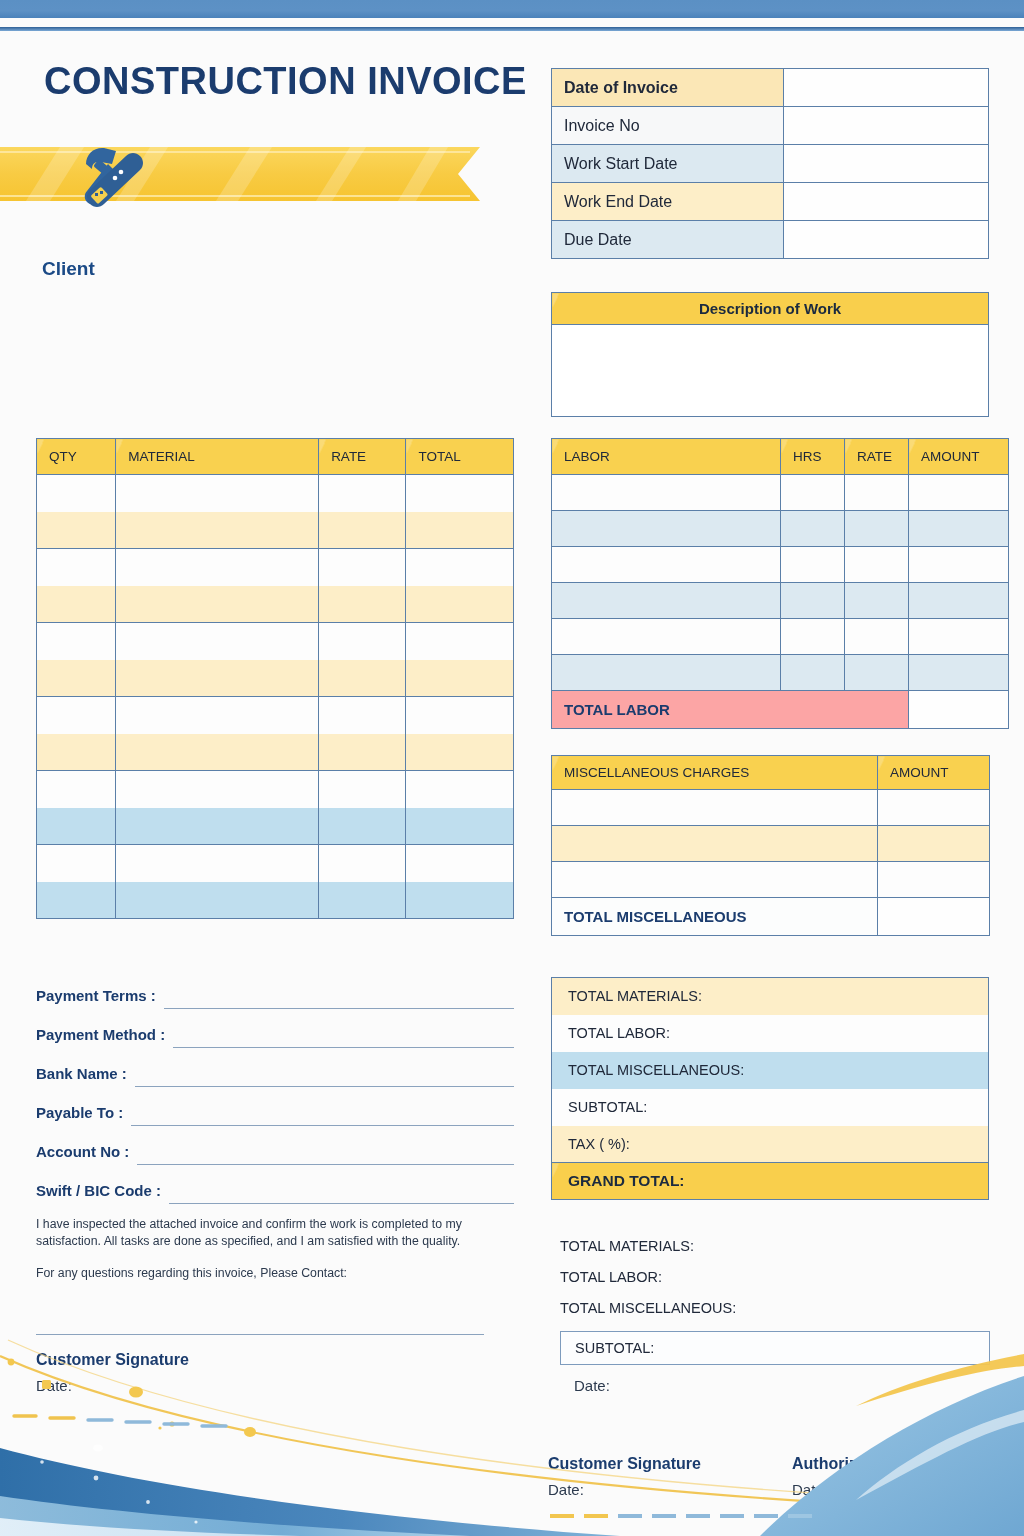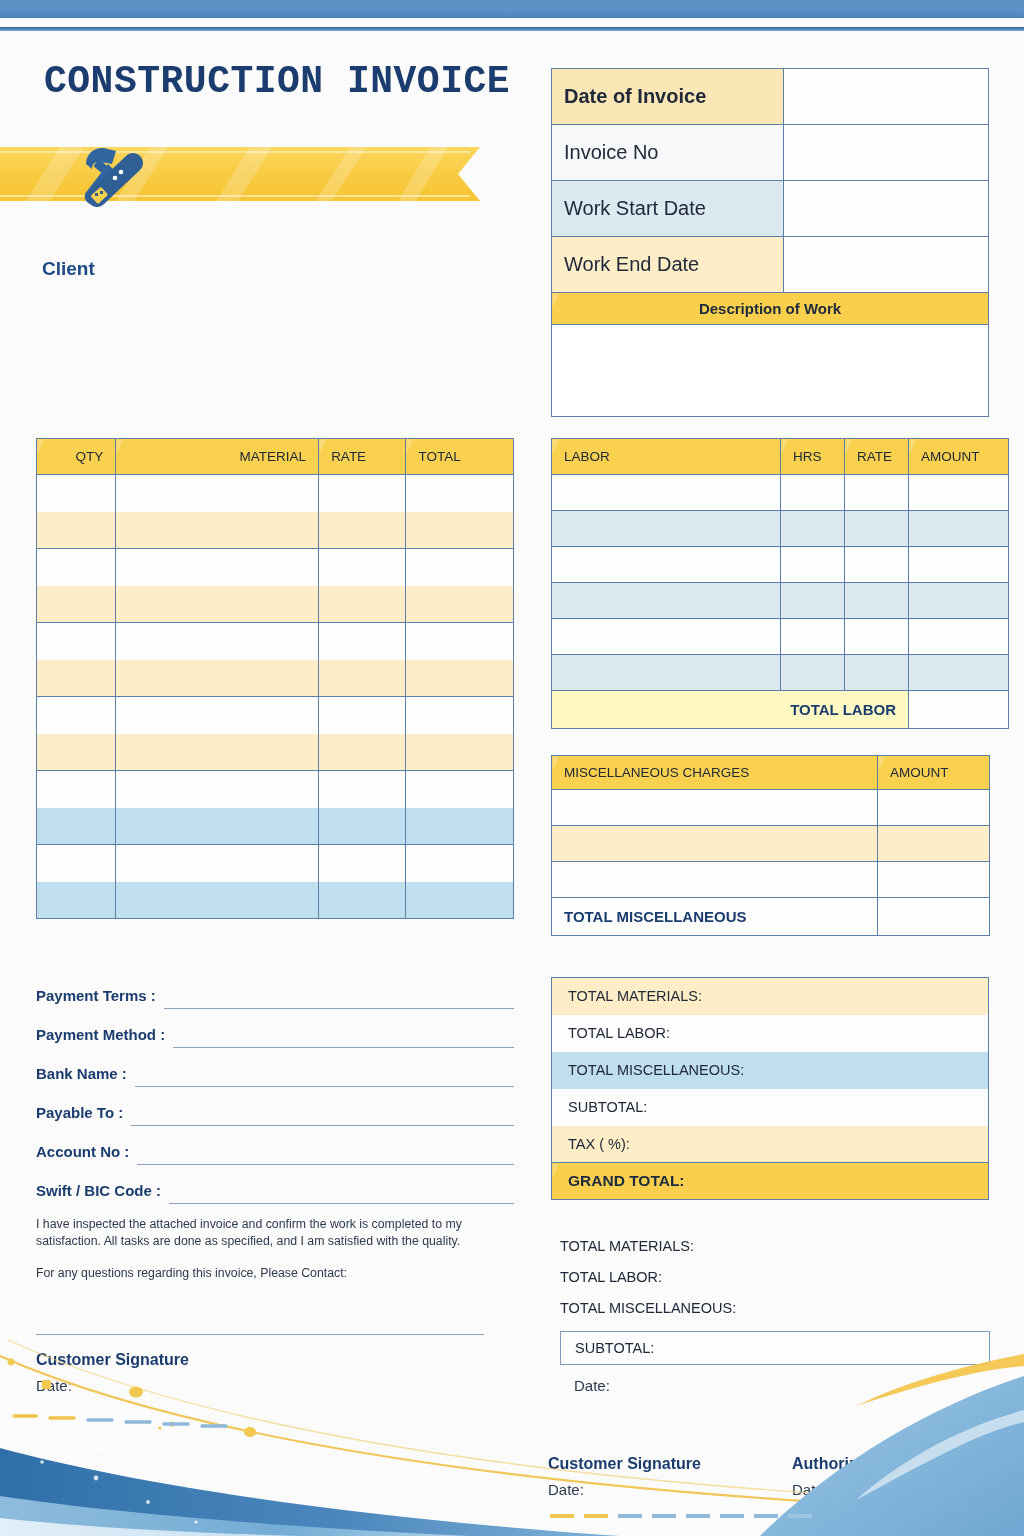--- a/index.html
+++ b/index.html
@@ -26,21 +26,21 @@
     position: absolute; left: 0; top: 27px; width: 1024px; height: 4px;
     background: linear-gradient(180deg,#2f6096 0%,#7ba9d6 100%);
   }
 
   .bottom-deco { position: absolute; left: 0; bottom: 0; width: 1024px; height: 200px; overflow: hidden; }
 
   
   .title {
     position: absolute; left: 44px; top: 60px;
     font-size: 38px; font-weight: bold; letter-spacing: .5px;
-    color: #1b3c6e; white-space: nowrap; font-family: Liberation Mono, monospace;
+    color: #1b3c6e; white-space: nowrap;
   }
 
   .ribbon-wrap { position: absolute; left: 0; top: 145px; width: 500px; height: 58px; }
   .tools { position: absolute; left: 68px; top: -3px; width: 92px; height: 72px; }
 
   .client-label {
     position: absolute; left: 42px; top: 258px;
     font-size: 19px; font-weight: bold; color: #1b4a86;
   }
 
@@ -63,38 +63,38 @@
   }
   .r-white  { background: #fdfdfd; }
   .r-offw   { background: #f7f8f9; }
   .r-yellow { background: #fdeec8; }
   .r-blue   { background: #dce9f1; }
   .r-lblue  { background: #bfdeee; }
   .r-pyellow{ background: #fbe7b6; }
 
   
   #dates-table { left: 551px; top: 68px; width: 438px; }
-  #dates-table td { height: 56px; font-size: 20px; }
+  #dates-table td { height: 38px; font-size: 16px; }
   #dates-table td.k { width: 232px; }
   #dates-table td.v { background: #fefefe; }
 
   
   #desc-table { left: 551px; top: 292px; width: 438px; }
   #desc-table td.hd {
     background: #f9cf4c;
     background-image: linear-gradient(115deg, rgba(255,255,255,.25) 0 6px, rgba(0,0,0,0) 6px 14px);
     font-weight: bold; font-size: 15px; text-align: center; height: 32px;
     color: #1b2a3f;
   }
   #desc-table td.bd { height: 92px; background: #fff; }
 
   
   #materials-table { left: 36px; top: 438px; width: 478px; }
   #materials-table th { height: 36px; }
-  #materials-table .c-qty  { width: 78px; text-align: right; }
+  #materials-table .c-qty  { width: 78px; }
   #materials-table .c-mat  { width: 200px; }
   #materials-table .c-rate { width: 86px; }
   #materials-table .c-tot  { width: 106px; }
   #materials-table td.cell { height: 37px; border-top: none; border-bottom: none; }
   #materials-table tr.pair-start td.cell { border-top: 1.5px solid #5b7fa8; }
   #materials-table tr.pair-end   td.cell { border-bottom: 1.5px solid #5b7fa8; }
   #materials-table td.total-lbl {
     background: #f9cf4c;
     background-image: linear-gradient(115deg, rgba(255,255,255,.25) 0 6px, rgba(0,0,0,0) 6px 14px);
     font-weight: bold; font-size: 15px; color: #1b2a3f; height: 40px;
@@ -102,21 +102,21 @@
   #materials-table td.total-val { background: #fff; height: 40px; }
 
   
   #labor-table { left: 551px; top: 438px; width: 438px; }
   #labor-table th { height: 36px; }
   #labor-table .c-lab { width: 229px; }
   #labor-table .c-hrs { width: 64px; }
   #labor-table .c-rt  { width: 64px; }
   #labor-table .c-am  { width: 100px; }
   #labor-table td.cell { height: 36px; }
-  #labor-table td.tl-lbl { font-weight: bold; color: #1b3c6e; font-size: 15px; background:#fef9c3; height: 38px; text-align: right; }
+  #labor-table td.tl-lbl { font-weight: bold; color: #1b3c6e; font-size: 15px; background:#fca5a5; height: 38px; }
   #labor-table td.tl-val { background: #fefefe; height: 38px; }
 
   
   #misc-table { left: 551px; top: 755px; width: 438px; }
   #misc-table th { height: 34px; }
   #misc-table .c-desc { width: 326px; }
   #misc-table .c-amt  { width: 112px; }
   #misc-table td.cell { height: 36px; }
   #misc-table td.tm-lbl { font-weight: bold; color: #1b3c6e; font-size: 15px; background:#fcfdfd; height: 38px; }
   #misc-table td.tm-val { background: #fefefe; height: 38px; }
@@ -265,21 +265,21 @@
   <tr>
     <td class="bd"></td>
   </tr>
 </tbody>
   </table>
 
 <table class="tbl" id="materials-table">
   <tbody>
       <tr>
     <th class="yellow-head c-qty">QTY</th>
-    <th class="yellow-head c-mat" style="text-align:right">MATERIAL</th>
+    <th class="yellow-head c-mat" style="text-align:left">MATERIAL</th>
     <th class="yellow-head c-rate">RATE</th>
     <th class="yellow-head c-tot">TOTAL</th>
   </tr>
 
   <tr class="pair-start">
     <td class="cell r-white"></td>
     <td class="cell r-white"></td>
     <td class="cell r-white"></td>
     <td class="cell r-white"></td>
   </tr>

